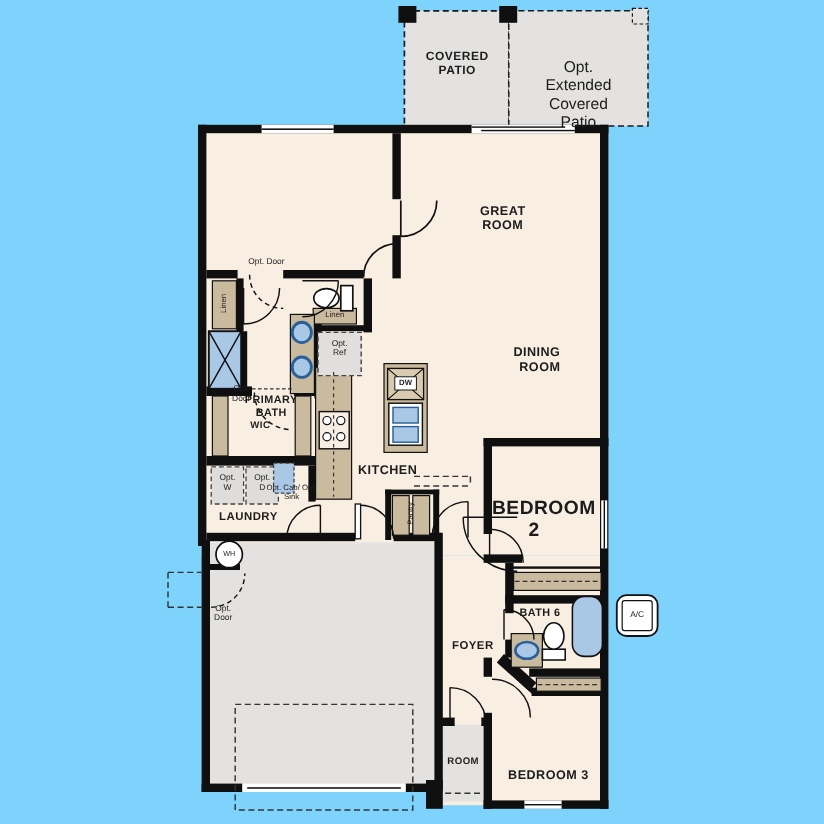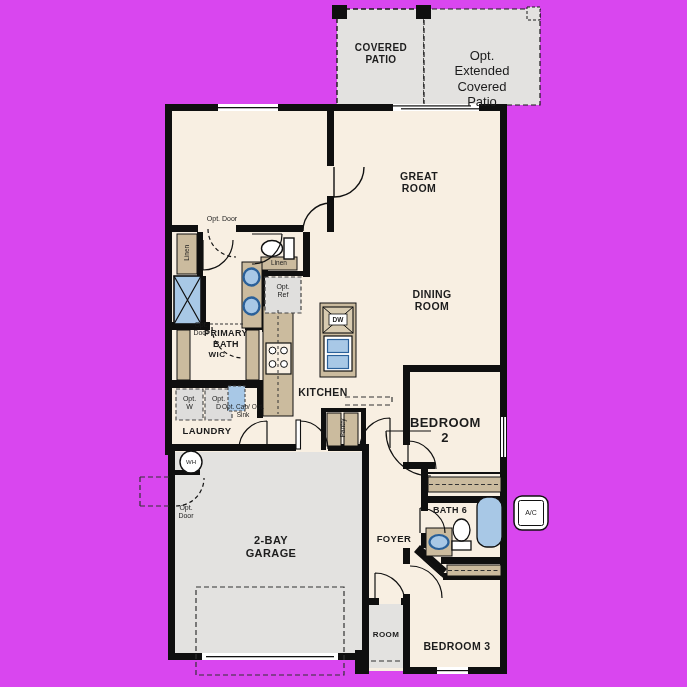--- a/index.html
+++ b/index.html
@@ -1,16 +1,16 @@
 <!DOCTYPE html>
 <html><head>
 <meta charset="utf-8">
 <style>
   html,body{margin:0;padding:0;background:#fff;}
-  #canvas{position:relative;width:687px;height:687px;background:#d946ef;overflow:hidden;
+  #canvas{position:relative;width:687px;height:687px;background:#7dd3fc;overflow:hidden;
           font-family:"Liberation Sans", sans-serif;text-decoration:underline;}
   #plan-svg{position:absolute;left:0;top:0;}
   .lbl{position:absolute;text-align:center;color:#1c1c1c;line-height:1.18;
        font-family:"Liberation Sans", sans-serif;white-space:normal;}
   .room{font-weight:bold;letter-spacing:.4px;}
   .small{font-weight:normal;}
   .rot{transform:rotate(-90deg);}
 </style>
 </head>
 <body>
@@ -195,29 +195,28 @@
     <path d="M278,310 V414" stroke-dasharray="3,3" stroke-width="1"></path>
     <path d="M429,484.5 H500" stroke-dasharray="4,2.5" stroke-width="1"></path>
     <path d="M448,570.5 H500" stroke-dasharray="4,2.5" stroke-width="1"></path>
     <path d="M210,324 H245" stroke-dasharray="3,2" stroke-width="1"></path>
   </g>
 </svg>
 
   <div class="lbl room" style="left:345px;top:42px;width:72px;font-size:10px;">COVERED PATIO</div>
   <div class="lbl small" style="left:443px;top:48px;width:78px;font-size:13px;">Opt. Extended Covered Patio</div>
   <div class="lbl room" style="left:384px;top:170px;width:70px;font-size:10.5px;">GREAT ROOM</div>
-  <div class="lbl room" style="left:397px;top:288px;width:70px;font-size:10.5px;">DINING ROOM</div>
+  <div class="lbl room" style="left:397px;top:288px;width:70px;font-size:10.5px;text-align:right;">DINING ROOM</div>
   <div class="lbl room" style="left:196px;top:280px;width:60px;font-size:9px;margin-top:48px;">PRIMARY BATH</div>
   <div class="lbl room" style="left:200px;top:350px;width:34px;font-size:8px;font-weight:600;">WIC</div>
   <div class="lbl room" style="left:283px;top:386px;width:80px;font-size:10.5px;">KITCHEN</div>
   <div class="lbl room" style="left:172px;top:425px;width:70px;font-size:9.5px;">LAUNDRY</div>
-  <div class="lbl room" style="left:410px;top:415px;width:70px;font-size:13px;">BEDROOM 2</div>
+  <div class="lbl room" style="left:410px;top:415px;width:70px;font-size:16px;">BEDROOM 2</div>
   <div class="lbl room" style="left:420px;top:505px;width:60px;font-size:9px;">BATH 6</div>
   <div class="lbl room" style="left:364px;top:533px;width:60px;font-size:9.5px;">FOYER</div>
-  <div class="lbl room" style="left:230px;top:534px;width:82px;font-size:11px;">2-BAY GARAGE</div>
   <div class="lbl room" style="left:368px;top:630px;width:36px;font-size:8px;">ROOM</div>
   <div class="lbl room" style="left:412px;top:621px;width:90px;font-size:10.5px;margin-top:19px;">BEDROOM 3</div>
   <div class="lbl small rot" style="left:322px;top:424px;width:42px;font-size:6.5px;">Pantry</div>
 
   <div class="lbl small" style="left:517px;top:509px;width:28px;font-size:7px;">A/C</div>
   <div class="lbl small" style="left:180px;top:459px;width:22px;font-size:6px;">WH</div>
   <div class="lbl small" style="left:329px;top:316px;width:18px;font-size:6.5px;font-weight:bold;">DW</div>
   <div class="lbl small rot" style="left:166px;top:249px;width:42px;font-size:6.5px;">Linen</div>
   <div class="lbl small" style="left:261px;top:259px;width:36px;font-size:6.5px;">Linen</div>
   <div class="lbl small" style="left:272px;top:283px;width:22px;font-size:7px;">Opt. Ref</div>

